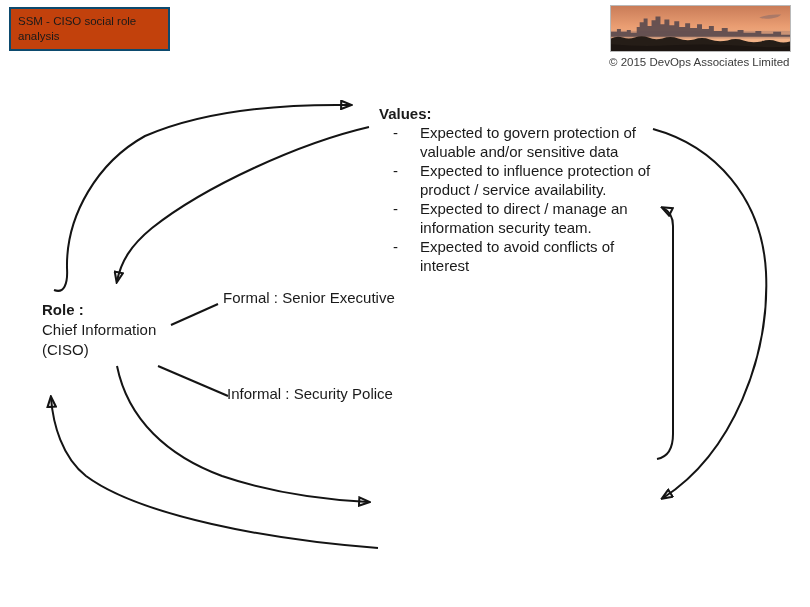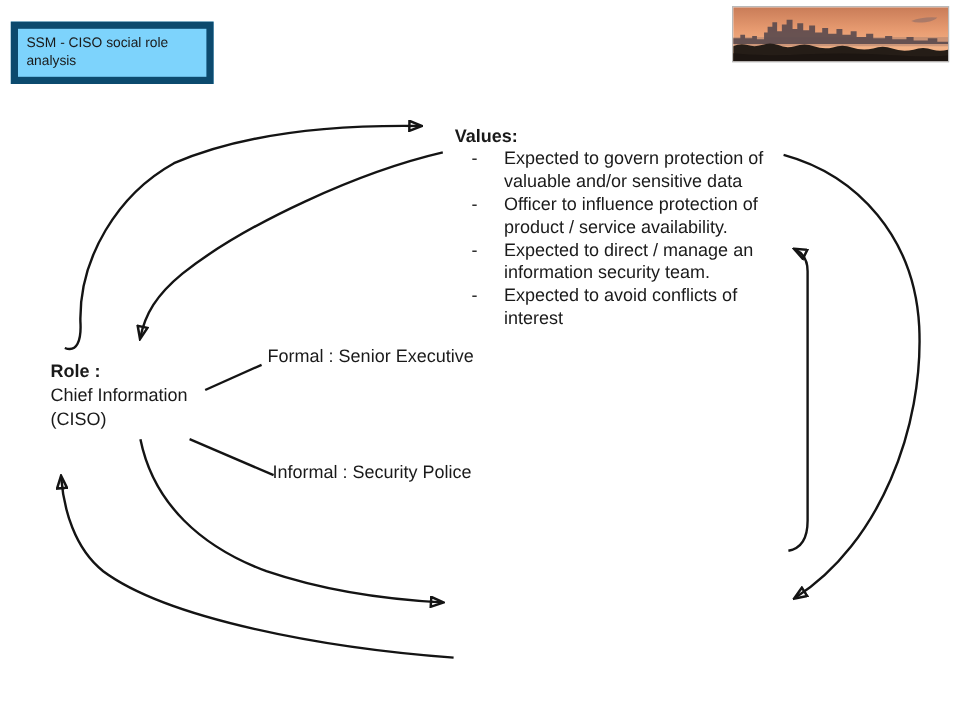--- a/index.html
+++ b/index.html
@@ -3,22 +3,22 @@
 <meta charset="utf-8">
 <style>
   html,body { margin:0; padding:0; background:#ffffff; }
   .canvas {
     position:relative; width:810px; height:607px; background:#ffffff;
     font-family:"Liberation Sans","DejaVu Sans",sans-serif; color:#1a1a1a;
     overflow:hidden;
   }
   .title-box {
     position:absolute; left:9px; top:7px; width:143px;
-    border:6px solid #0c4a6e; padding:5px 7px;
-    font-size:11.5px; line-height:15px; background:#7dd3fc;margin-top:11px;
+    border:2px solid #0c4a6e; padding:5px 7px;
+    font-size:11.5px; line-height:15px; background:#c2410c;
   }
   .photo {
     position:absolute; left:610px; top:5px; width:181px; height:47px;
     border:1px solid #b9b9b9; box-sizing:border-box;
   }
   .photo svg { display:block; width:100%; height:100%; }
   .copyright {
     position:absolute; left:609px; top:56px; width:195px;
     font-size:11.5px; color:#3a3a3a; white-space:nowrap;
   }
@@ -69,35 +69,36 @@
                L112,26 L112,23 L118,23 L118,27 L128,27 L128,25 L134,25 L134,28 L146,28 L146,26
                L152,26 L152,29 L164,29 L164,27 L172,27 L172,30 L181,30 L181,32 Z" fill="#5c4b4e" opacity="0.92"></path>
 
       <path d="M0,47 L0,34 Q6,31 12,33 Q18,35 24,33 Q31,30 38,33 Q44,36 52,34 Q60,31 68,34
                Q76,37 84,35 Q92,32 100,35 Q108,38 118,36 Q126,33 134,36 Q142,39 152,37
                Q160,34 168,37 Q174,39 181,37 L181,47 Z" fill="#251d17"></path>
       <path d="M0,47 L0,40 Q30,43 60,41 Q100,39 140,42 Q165,44 181,42 L181,47 Z" fill="#1c1511"></path>
     </svg>
   </div>
 
+  <div class="copyright">© 2015 DevOps Associates Limited</div>
 
   <div class="role">
     <div class="bold">Role :</div>
     <div>Chief Information</div>
     <div>(CISO)</div>
   </div>
 
   <div class="formal">Formal : Senior Executive</div>
   <div class="informal">Informal : Security Police</div>
 
   <div class="norms">
     <div class="bold">Values:</div>
     <ul class="dash">
       <li>Expected to govern protection of valuable and/or sensitive data</li>
-      <li>Officer to influence protection of product / service availability.</li>
+      <li>Expected to influence protection of product / service availability.</li>
       <li>Expected to direct / manage an information security team.</li>
       <li>Expected to avoid conflicts of interest</li>
     </ul>
   </div>
 
   <div class="values">
   </div>
 
   <svg class="overlay">
     <defs>

